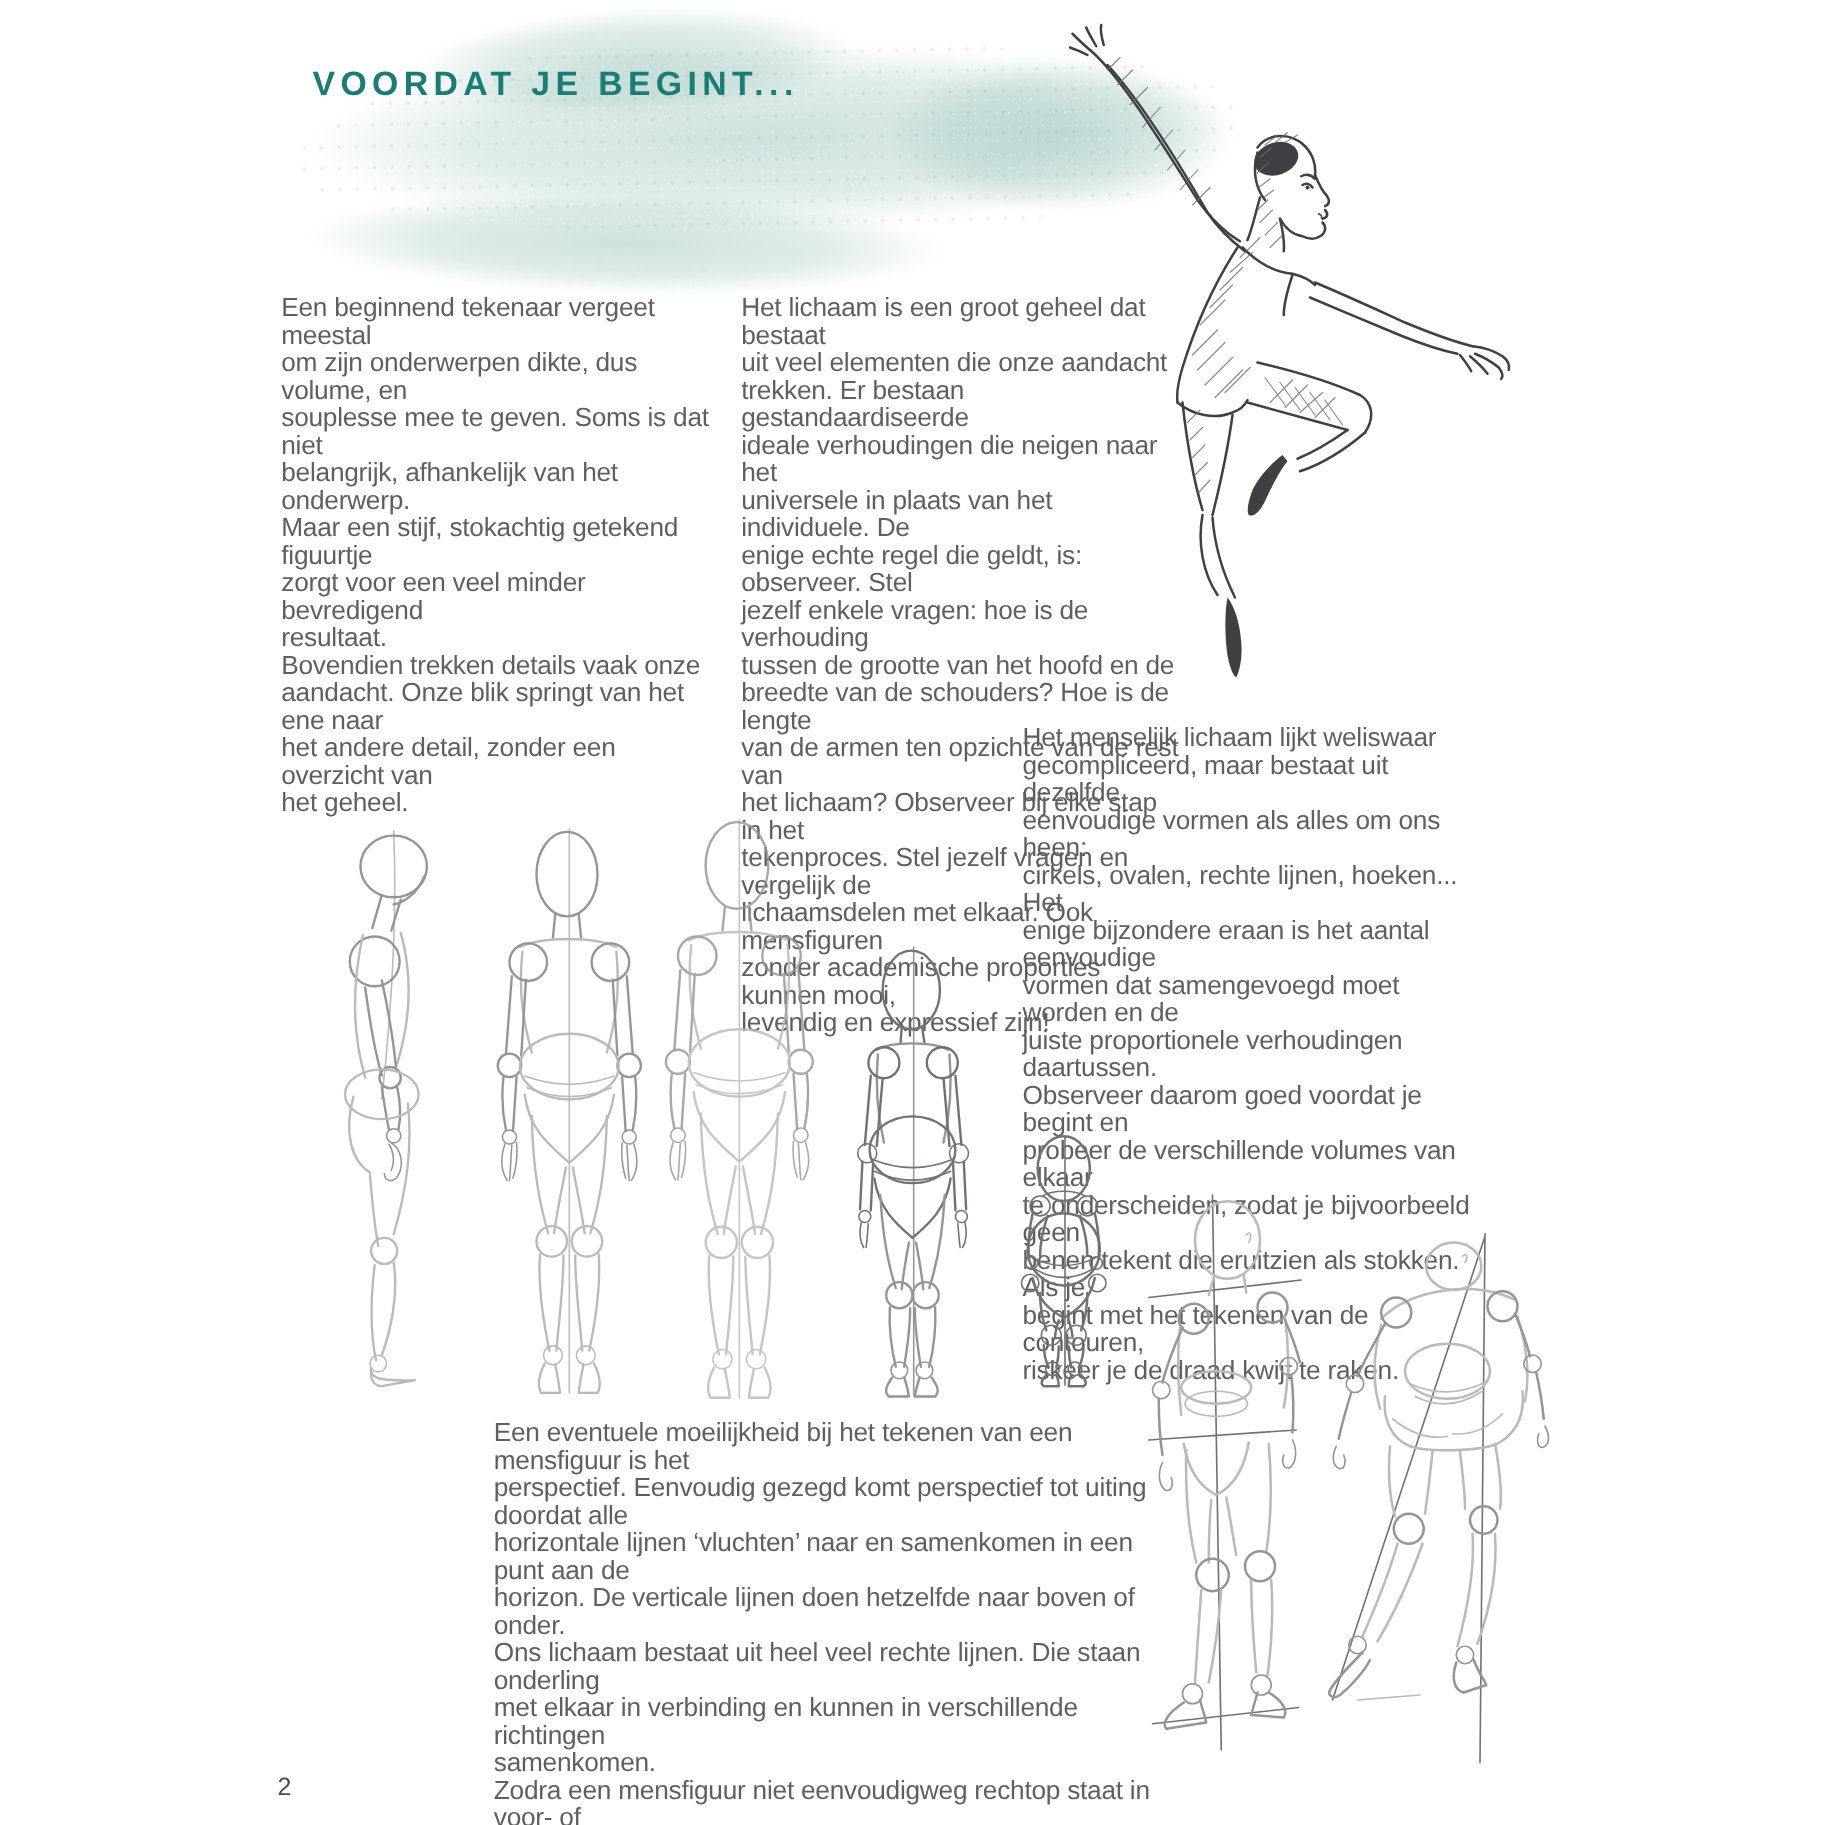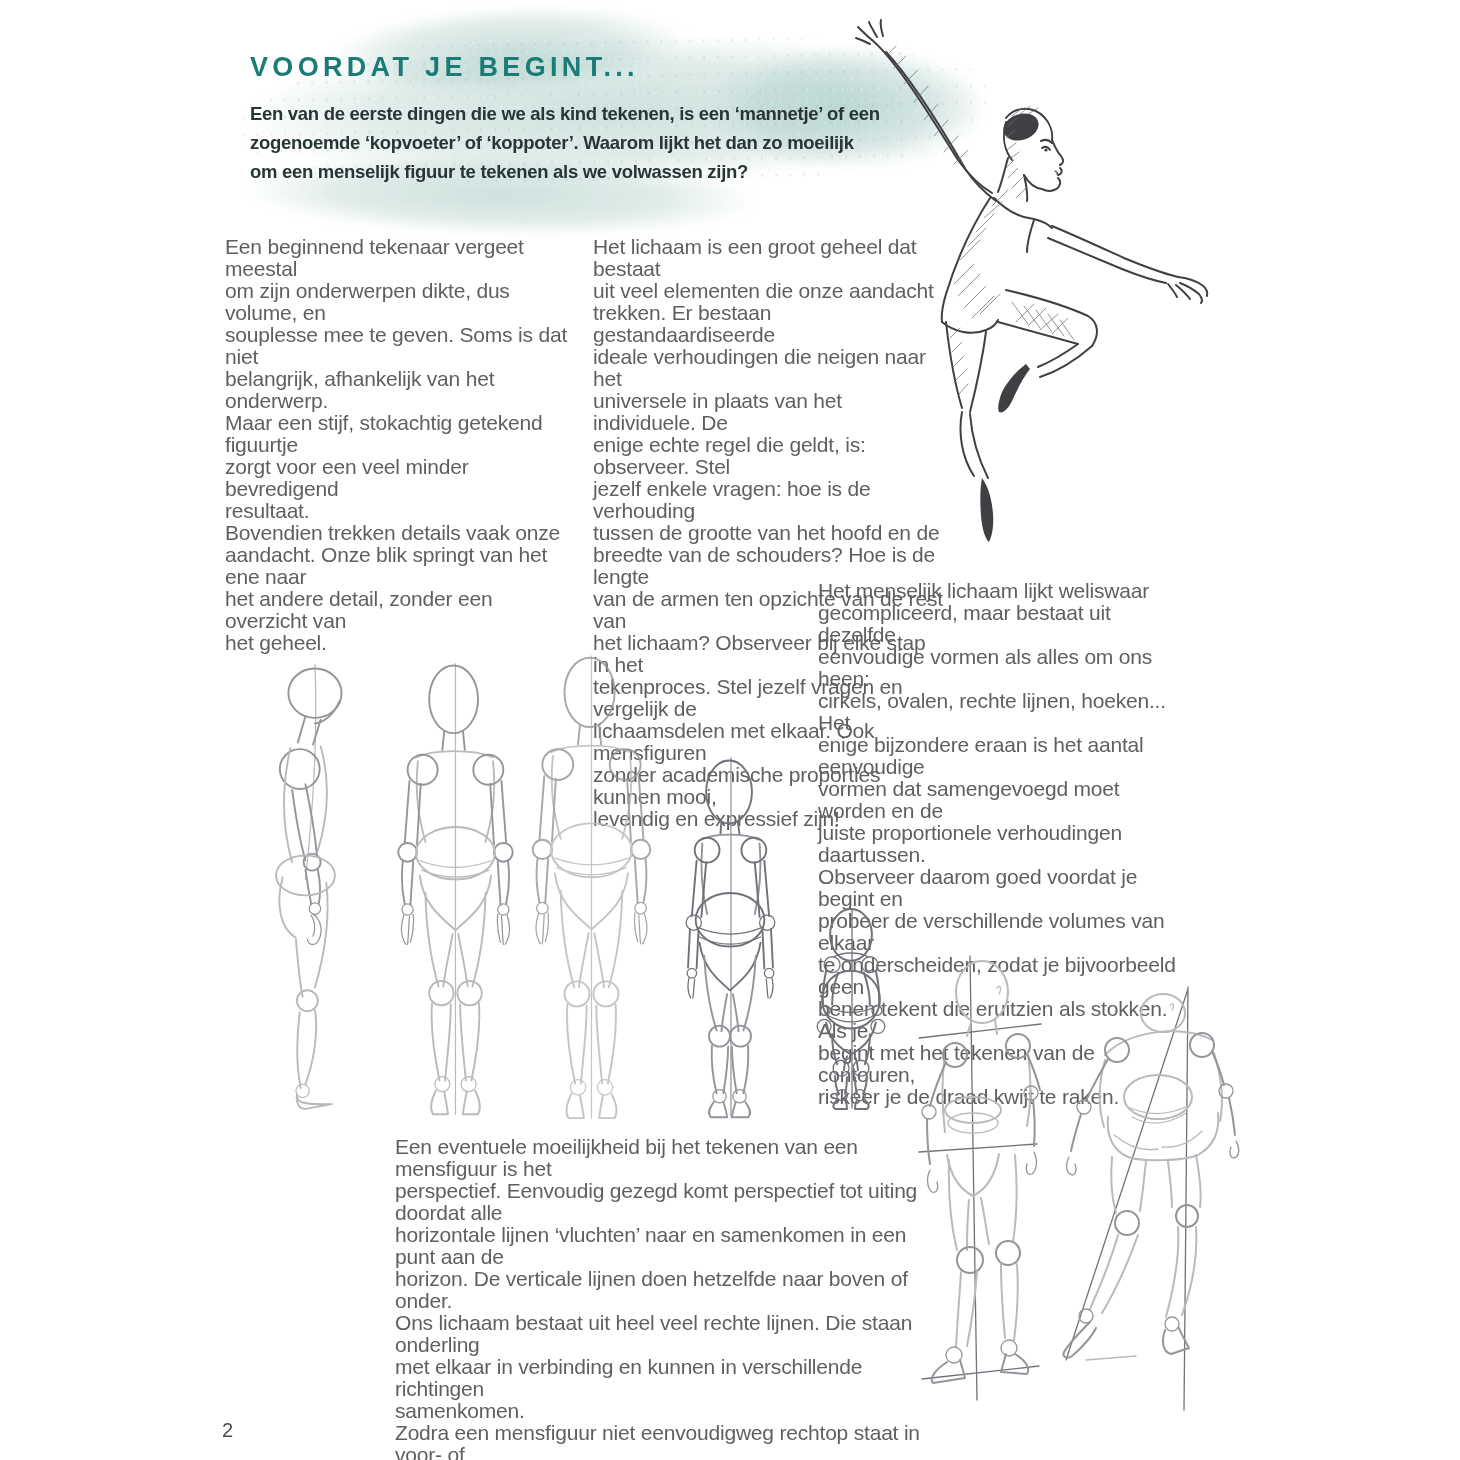--- a/index.html
+++ b/index.html
@@ -56,23 +56,20 @@
 
   <div class="wash">
     <div class="b b1"></div>
     <div class="b b2"></div>
     <div class="b b3"></div>
     <div class="b b4"></div>
     <div class="b speckle"></div>
   </div>
 
   <h1 class="title">VOORDAT JE BEGINT...</h1>
-  <p class="intro">Een van de eerste dingen die we als kind tekenen, is een ‘mannetje’ of een
-zogenoemde ‘kopvoeter’ of ‘koppoter’. Waarom lijkt het dan zo moeilijk
-om een menselijk figuur te tekenen als we volwassen zijn?</p>
 
   <svg width="0" height="0" style="position:absolute" aria-hidden="true">
     <defs>
       <g id="fig-front" class="s">
         <path class="pl w1" d="M78,6 V486"></path>
         <ellipse class="pm w2" cx="76" cy="44" rx="26" ry="36"></ellipse>
         <path class="pm w2" d="M66,78 L64,98 M86,78 L88,98"></path>
         <path class="pl w2" d="M36,106 C55,97 99,97 118,106"></path>
         <path class="pl w2" d="M38,110 C34,148 40,174 46,196 M118,110 C122,148 116,174 110,196"></path>
         <circle class="pm w2" cx="43" cy="119" r="16"></circle>

